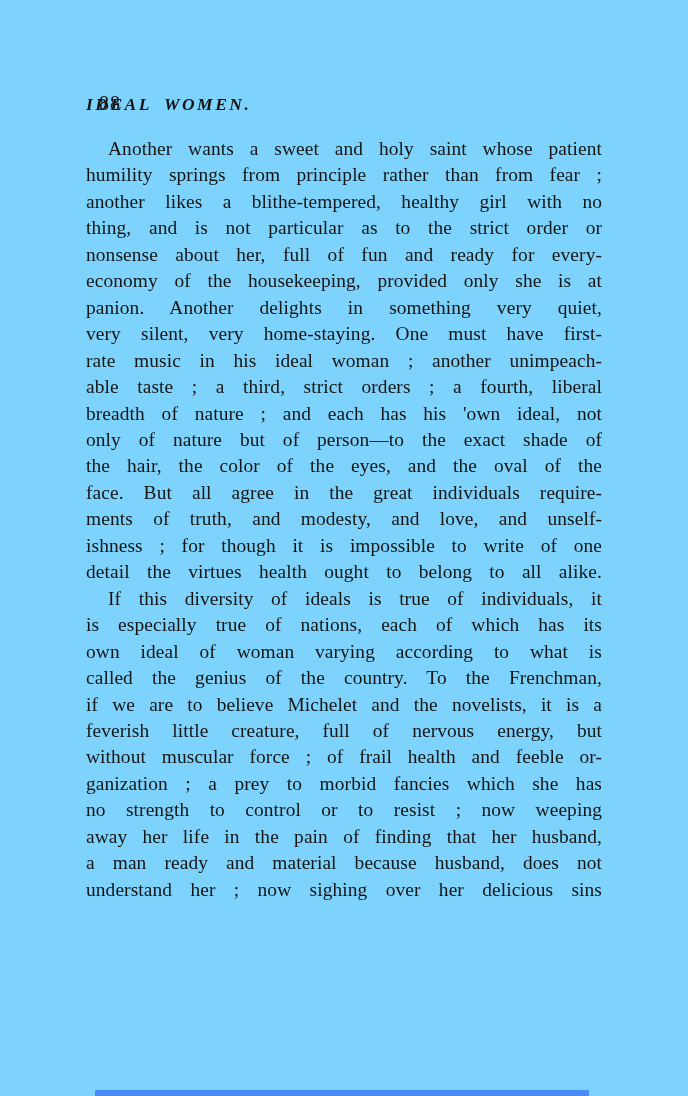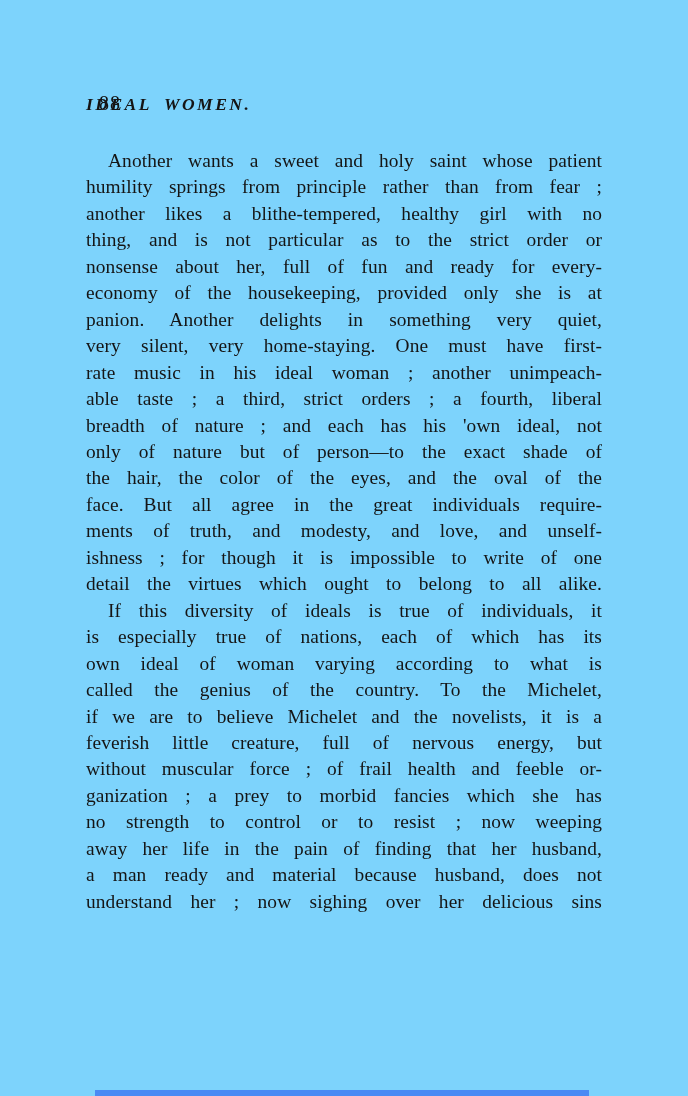--- a/index.html
+++ b/index.html
@@ -34,21 +34,21 @@
     text-align: left;
     font-style: italic;
     font-weight: 700;
     font-size: 17.5px;
     letter-spacing: 2.5px;
     word-spacing: 6px;
   }
   .text-column {
     position: absolute;
     left: 86px;
-    top: 148px;
+    top: 136px;
     width: 516px;
   }
   .line {
     font-size: 19.4px;
     line-height: 26.45px;
     text-align: justify;
     text-align-last: justify;
     -moz-text-align-last: justify;
     white-space: normal;
     word-spacing: 1.5px;
@@ -85,25 +85,25 @@
       <div class="line">panion.  Another delights in something very quiet,</div>
       <div class="line">very silent, very home-staying.  One must have first-</div>
       <div class="line">rate music in his ideal woman ; another unimpeach-</div>
       <div class="line">able taste ; a third, strict orders ; a fourth, liberal</div>
       <div class="line">breadth of nature ; and each has his 'own ideal, not</div>
       <div class="line">only of nature but of person—to the exact shade of</div>
       <div class="line">the hair, the color of the eyes, and the oval of the</div>
       <div class="line">face.  But all agree in the great individuals require-</div>
       <div class="line">ments of truth, and modesty, and love, and unself-</div>
       <div class="line">ishness ; for though it is impossible to write of one</div>
-      <div class="line">detail the virtues which ought to belong to all alike.</div>
+      <div class="line">detail the virtues health ought to belong to all alike.</div>
       <div class="line indent">If this diversity of ideals is true of individuals, it</div>
       <div class="line">is especially true of nations, each of which has its</div>
       <div class="line">own ideal of woman varying according to what is</div>
-      <div class="line">called the genius of the country.  To the Michelet,</div>
+      <div class="line">called the genius of the country.  To the Frenchman,</div>
       <div class="line">if we are to believe Michelet and the novelists, it is a</div>
       <div class="line">feverish little creature, full of nervous energy, but</div>
       <div class="line">without muscular force ; of frail health and feeble or-</div>
       <div class="line">ganization ; a prey to morbid fancies which she has</div>
       <div class="line">no strength to control or to resist ; now weeping</div>
       <div class="line">away her life in the pain of finding that her husband,</div>
       <div class="line">a man ready and material  because husband, does not</div>
       <div class="line">understand her ; now sighing over her delicious sins</div>
     </div>
 

